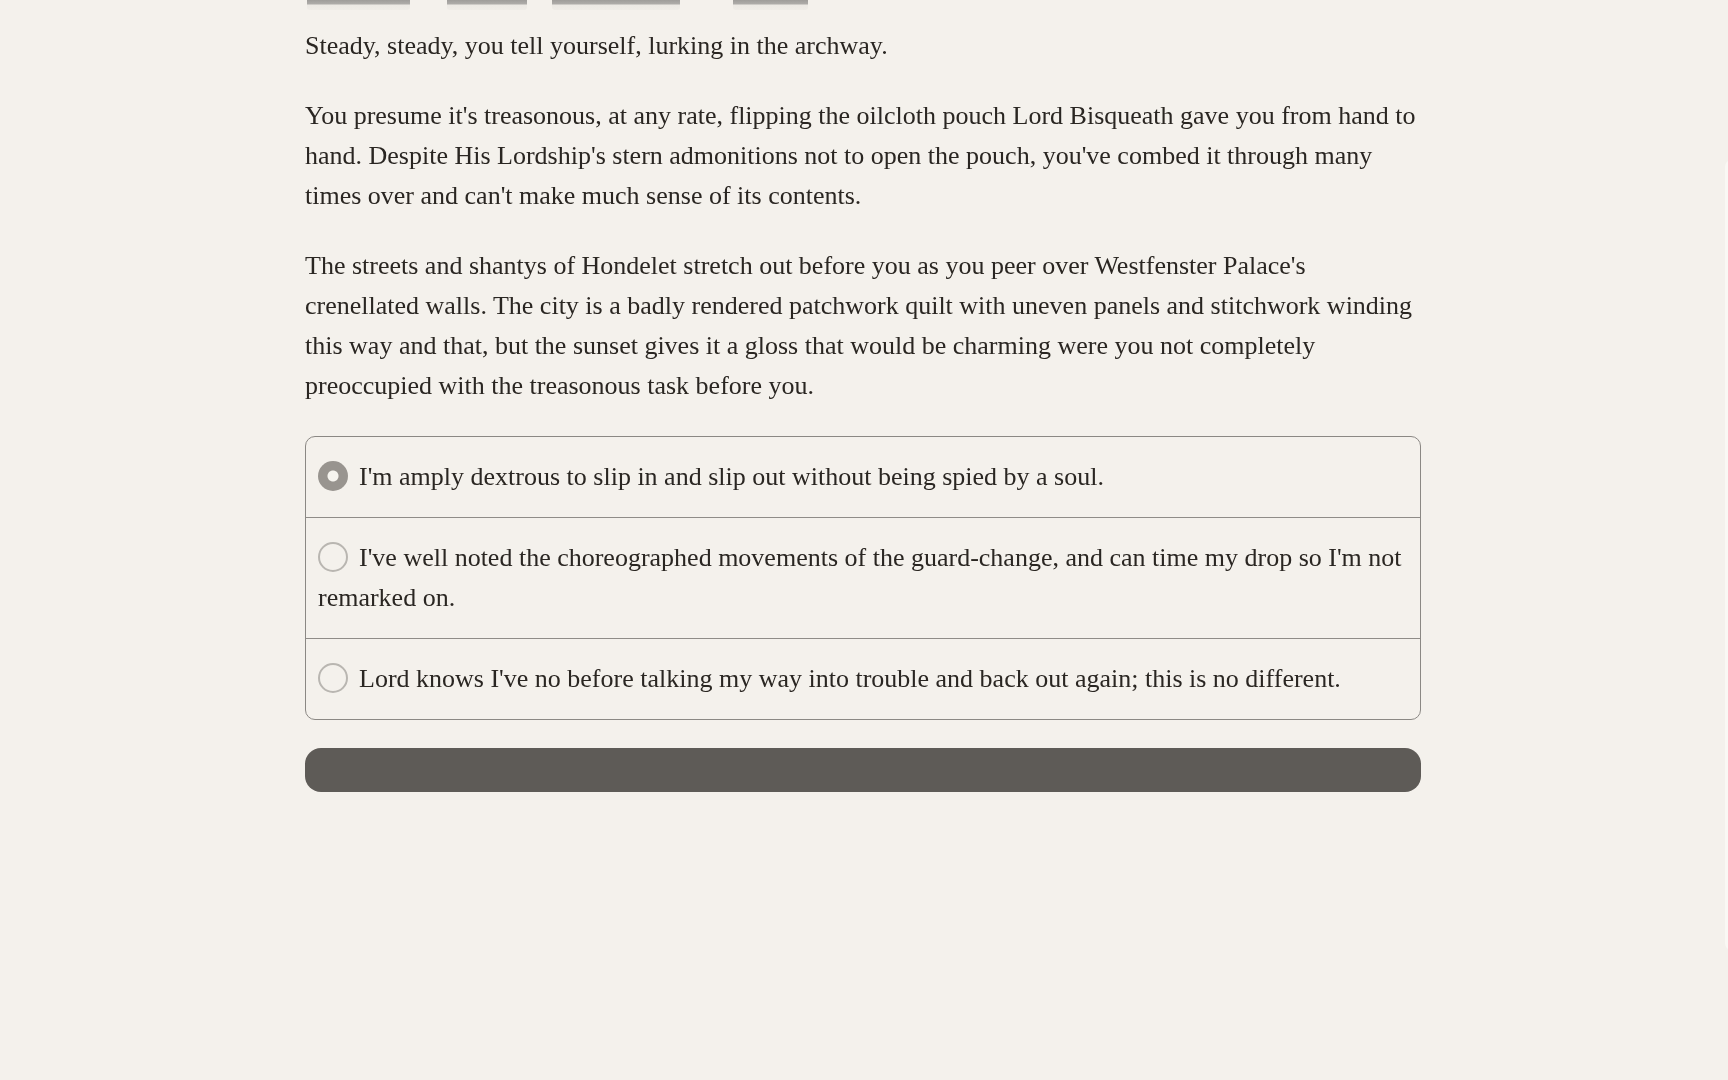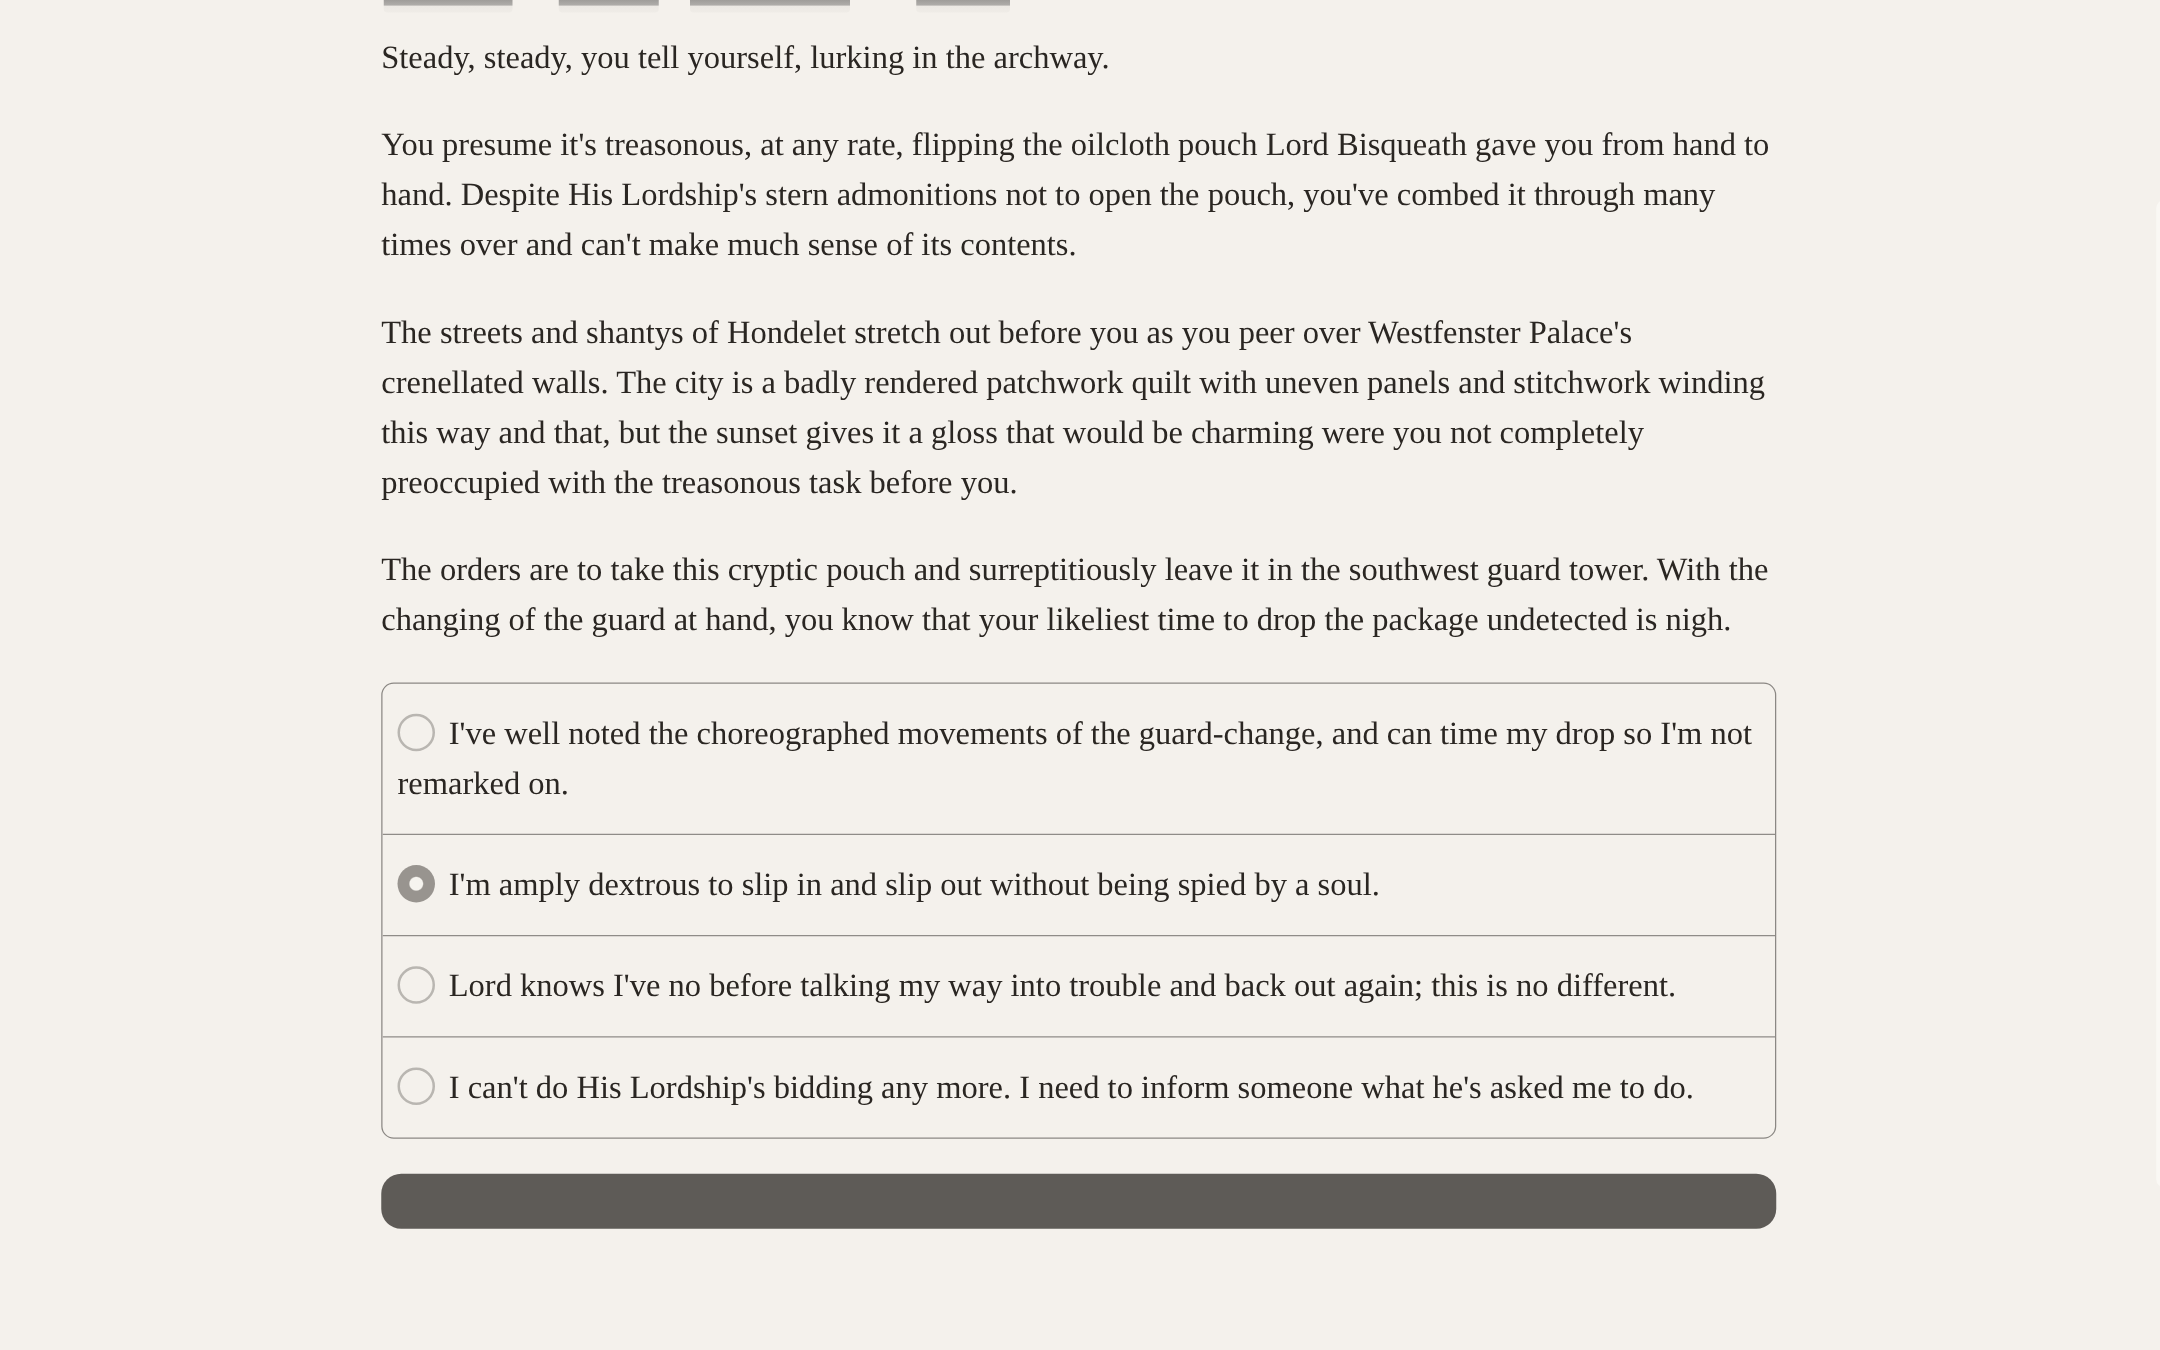--- a/index.html
+++ b/index.html
@@ -110,39 +110,35 @@
   <div class="top-bar-btn b1"></div>
   <div class="top-bar-btn b2"></div>
   <div class="top-bar-btn b3"></div>
   <div class="top-bar-btn b4"></div>
 
   <div class="content">
 
     <p>Steady, steady, you tell yourself, lurking in the archway.</p>
     <p>You presume it's treasonous, at any rate, flipping the oilcloth pouch Lord Bisqueath gave you from hand to hand. Despite His Lordship's stern admonitions not to open the pouch, you've combed it through many times over and can't make much sense of its contents.</p>
     <p>The streets and shantys of Hondelet stretch out before you as you peer over Westfenster Palace's crenellated walls. The city is a badly rendered patchwork quilt with uneven panels and stitchwork winding this way and that, but the sunset gives it a gloss that would be charming were you not completely preoccupied with the treasonous task before you.</p>
-    <p>The orders are to take this cryptic pouch and surreptitiously leave it in the southwest guard tower. With the changing of the guard at hand, you know that your likeliest time to drop the package undetected is nigh.</p>
 
     <div class="choice-box">
+
+      <label class="choice-row">
+        <span class="radio selected"></span><span class="option-text">I'm amply dextrous to slip in and slip out without being spied by a soul.</span>
+      </label>
 
       <label class="choice-row">
         <span class="radio"></span><span class="option-text">I've well noted the choreographed movements of the guard-change, and can time my drop so I'm not remarked on.</span>
       </label>
 
       <label class="choice-row">
-        <span class="radio selected"></span><span class="option-text">I'm amply dextrous to slip in and slip out without being spied by a soul.</span>
-      </label>
-
-      <label class="choice-row">
         <span class="radio"></span><span class="option-text">Lord knows I've no before talking my way into trouble and back out again; this is no different.</span>
       </label>
 
-      <label class="choice-row">
-        <span class="radio"></span><span class="option-text">I can't do His Lordship's bidding any more. I need to inform someone what he's asked me to do.</span>
-      </label>
 
     </div>
 
     <button class="next-button"></button>
 
   </div>
 
   <div class="scrollbar-thumb"></div>
 
 </div>

